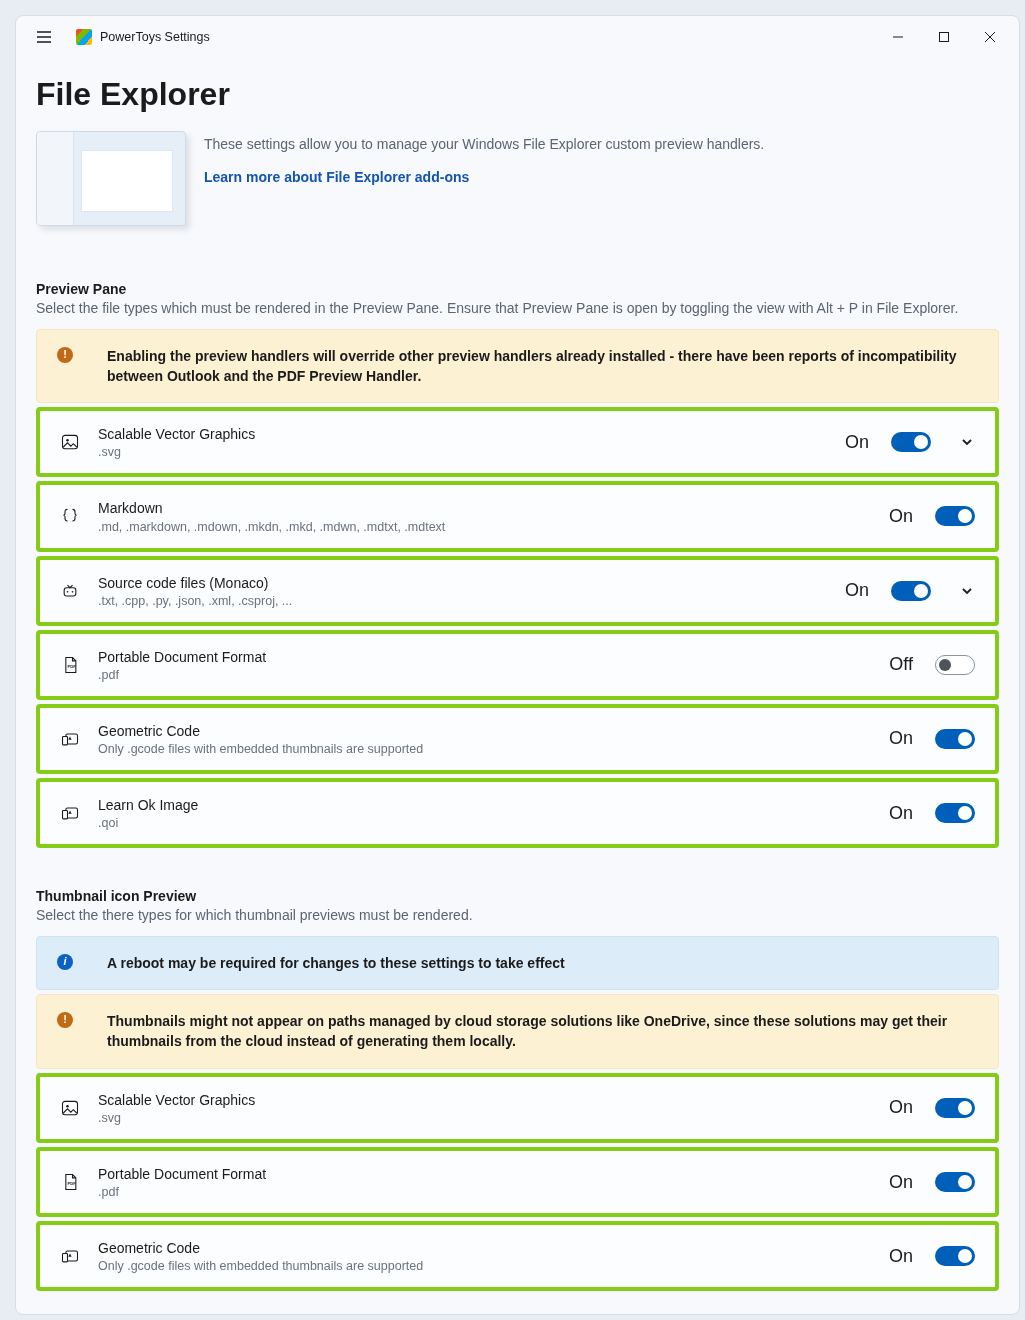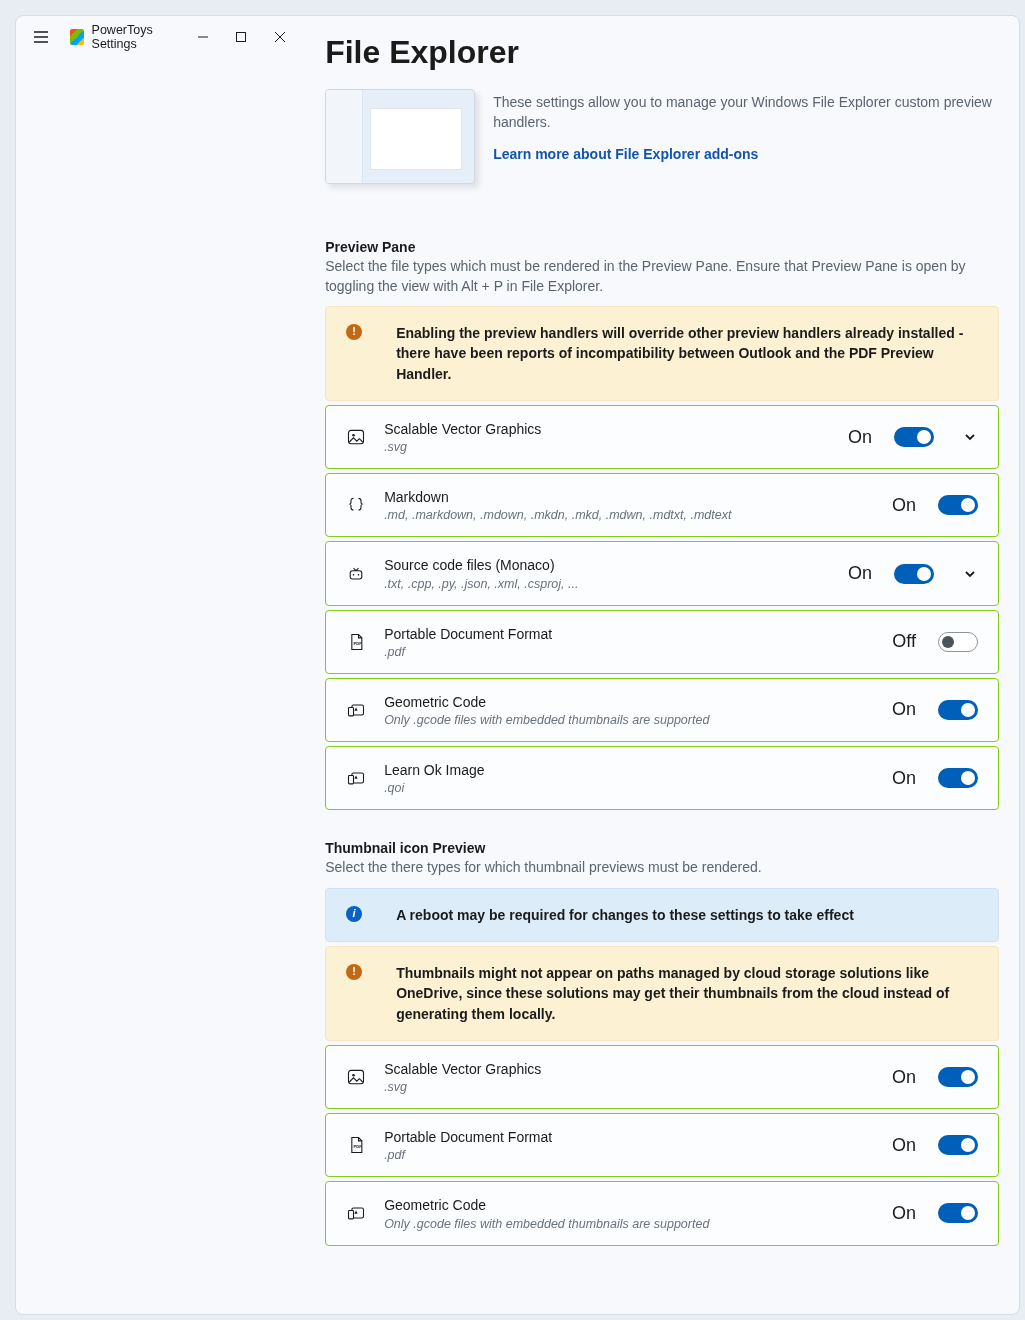--- a/index.html
+++ b/index.html
@@ -13,21 +13,21 @@
   }
   .window {
     width: 1005px;
     height: 1300px;
     margin: 0 auto;
     background: #f7f9fc;
     border: 1px solid #d6dde6;
     border-radius: 8px;
     overflow: hidden;
     display: flex;
-    flex-direction: row;
+    flex-direction: column;
   }
   .titlebar {
     display: flex;
     align-items: center;
     height: 42px;
     padding: 0 6px 0 10px;
   }
   .hamburger {
     width: 36px; height: 36px;
     display:flex;align-items:center;justify-content:center;
@@ -66,40 +66,40 @@
   .hero-text { flex:1; padding-top:4px; }
   .hero-desc { color:#5c6470; font-size:14px; line-height:1.4; margin-bottom:14px;}
   .hero-link { color:#1254b0; font-weight:600; font-size:14px; text-decoration:none; cursor:pointer; }
 
   .section-head { margin-top: 22px; }
   .section-title { font-weight:600; font-size:14px; }
   .section-sub { color:#5c6470; font-size:14px; margin-top:2px; margin-bottom:10px; line-height:1.4;}
 
   .card {
     background:#fcfdfe;
-    border:1px solid #84cc16;
+    border:4px solid #84cc16;
     border-radius:4px;
     margin-bottom:4px;
   }
   .alert { display:flex; gap:14px; padding:16px 20px; font-weight:600; font-size:14px; line-height:1.45; }
   .alert-warn { background:#fdf1d4; border:1px solid #f4e6c2; }
   .alert-info { background:#dcecf9; border:1px solid #cfe2f2; }
   .alert-ico { width:16px; height:16px; border-radius:50%; flex-shrink:0; margin-top:1px; display:flex;align-items:center;justify-content:center; font-size:11px; font-weight:700;}
   .alert-warn .alert-ico { background:#c06a15; color:#fff; }
   .alert-info .alert-ico { background:#0b62c4; color:#fff; font-style:italic; }
   .alert-text { flex:1; color:#1b1b1b;margin-left:20px; }
 
   .row {
     display:flex; align-items:center; gap:18px; padding:14px 20px;
   }
   .row-ico { width:20px; height:20px; color:#222; flex-shrink:0; display:flex;align-items:center;justify-content:center;}
   .row-ico svg { width:20px; height:20px; stroke:#1b1b1b; stroke-width:1.3; fill:none; }
   .row-labels { flex:1; min-width:0; }
   .row-title { font-size:14px; color:#1b1b1b; line-height:1.3; }
-  .row-sub { font-size:12.5px; color:#6a727d; margin-top:2px;font-style:italic; }
+  .row-sub { font-size:12.5px; color:#6a727d; margin-top:2px; }
   .row-state { font-size:18px; color:#1b1b1b; margin-right:4px;}
   .toggle {
     width:40px; height:20px; border-radius:10px; position:relative; cursor:pointer;
   }
   .toggle.on { background:#005fb8; }
   .toggle.off { background:#fff; border:1px solid #8d949c; }
   .toggle .knob {
     position:absolute; top:3px; width:14px; height:14px; border-radius:50%;
   }
   .toggle.on .knob { right:3px; background:#fff; }
@@ -266,21 +266,21 @@
             <div class="row-title">Learn Ok Image</div>
             <div class="row-sub">.qoi</div>
           </div>
           <div class="row-state">On</div>
           <div class="toggle on">
             <div class="knob"></div>
           </div>
         </div>
       </div>
 
-    <div class="section-head" style="margin-top:30px;">
+    <div class="section-head" style="margin-top:40px;">
       <div class="section-title">Thumbnail icon Preview</div>
       <div class="section-sub">Select the there types for which thumbnail previews must be rendered.</div>
     </div>
 
     <div class="card alert alert-info">
       <div class="alert-ico">i</div>
       <div class="alert-text">A reboot may be required for changes to these settings to take effect</div>
     </div>
 
     <div class="card alert alert-warn">

